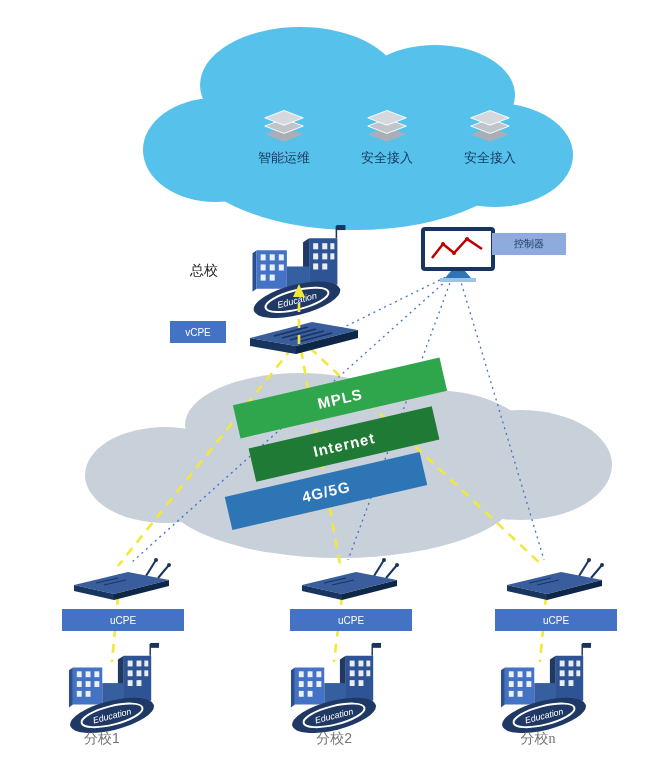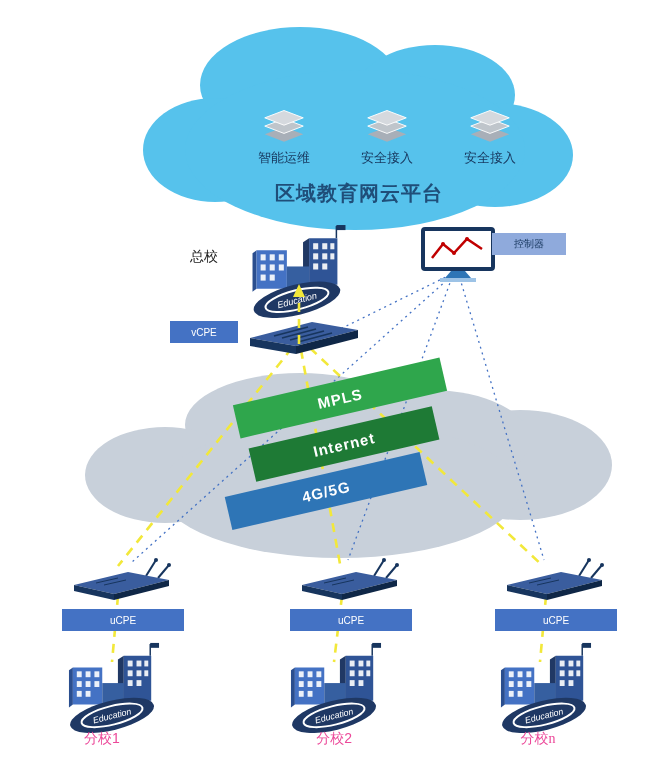--- a/index.html
+++ b/index.html
@@ -90,21 +90,21 @@
   }
   .banner-mpls     { left: 234px; top: 381px; width: 212px; background: var(--banner-mpls);     z-index: 4; }
   .banner-internet { left: 250px; top: 427px; width: 188px; background: var(--banner-internet); z-index: 3; }
   .banner-4g5g     { left: 226px; top: 474px; width: 200px; background: var(--banner-4g5g);     z-index: 2; }
 
   .branch-name {
     position: absolute;
     width: 60px;
     text-align: center;
     font-size: 14px;
-    color: #ec4899;
+    color: #737373;
     z-index: 10;
   }
 </style>
 </head>
 <body>
 
 <div class="stage">
 
   <svg width="0" height="0" style="position:absolute">
     <defs>
@@ -233,33 +233,32 @@
         </svg>
       <div class="label">安全接入</div>
     </div>
     <div class="service">
       <svg width="44" height="38">
           <use href="#sym-layers"></use>
         </svg>
       <div class="label">安全接入</div>
     </div>
   </div>
-  <div class="cloud-title">区域教育网云平台</div>
-
-  <div class="plain-label" style="left:190px; top:248px;">总校</div>
+
+  <div class="plain-label" style="left:190px; top:262px;">总校</div>
   <svg class="device" style="left:238px; top:222px;" width="122" height="96">
       <use href="#sym-building"></use>
     </svg>
 
   <svg class="device" style="left:420px; top:226px;" width="76" height="58">
       <use href="#sym-monitor"></use>
     </svg>
   <div class="badge light" style="left:492px; top:233px; width:74px;">控制器</div>
 
-  <div class="badge blue" style="left:170px; top:321px; width:68px;">vCPE</div>
+  <div class="badge blue" style="left:170px; top:321px; width:56px;">vCPE</div>
   <svg class="device" style="left:246px; top:314px;" width="115" height="42">
       <use href="#sym-switch"></use>
     </svg>
 
   <div class="banner banner-mpls">MPLS</div>
   <div class="banner banner-internet">Internet</div>
   <div class="banner banner-4g5g">4G/5G</div>
 
   <svg class="device" style="left:66px; top:556px;" width="110" height="46">
       <use href="#sym-router"></use>

